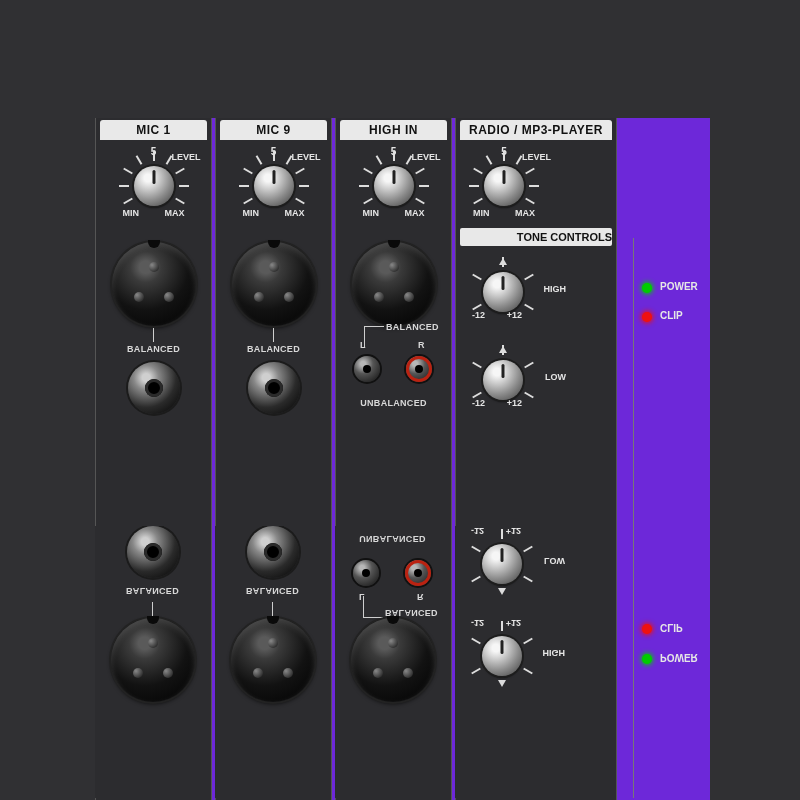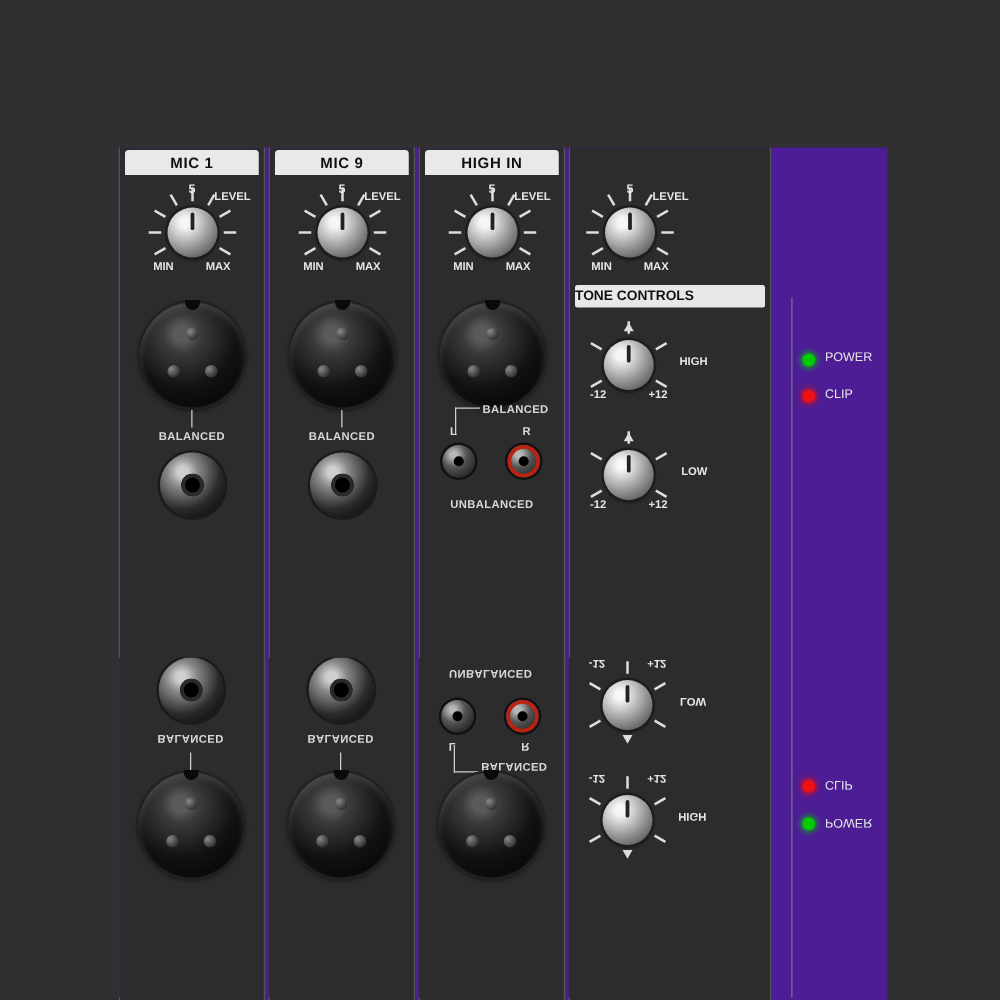--- a/index.html
+++ b/index.html
@@ -1,16 +1,16 @@
 <!DOCTYPE html>
 <html><head>
 <meta charset="utf-8">
 <style>
   html,body{margin:0;padding:0;width:800px;height:800px;background:#303033;font-family:Arial,Helvetica,sans-serif;overflow:hidden}
-  .panel{position:absolute;left:95px;top:118px;width:615px;height:682px;background:#4c1d95}
+  .panel{position:absolute;left:95px;top:118px;width:615px;height:682px;background:#6d28d9}
   .strip{position:absolute;top:0;height:682px;background:#2c2c2f;border:1px solid #555;border-top:none}
   .strip.mic1{left:0;width:115px}
   .strip.mic2{left:120px;width:115px}
   .strip.line{left:240px;width:115px}
   .strip.radio{left:360px;width:160px}
 
   .hdr{position:relative;margin:2px 4px 0 4px;height:20px;background:#e9e9e9;border-radius:3px 3px 0 0;display:flex;align-items:center;justify-content:center}
   .hdr span{font-size:12px;font-weight:bold;color:#111;letter-spacing:.5px}
 
   .knob-wrap{position:absolute;left:50%;transform:translateX(-50%);width:90px;height:86px}
@@ -43,33 +43,33 @@
   .trs .hole{position:absolute;left:50%;top:50%;width:18px;height:18px;transform:translate(-50%,-50%);border-radius:50%;background:#000;box-shadow:inset 0 0 0 3px #2a2a2a}
 
   .rca{position:absolute;width:26px;height:26px}
   .rca .o{position:absolute;inset:0;border-radius:50%;background:radial-gradient(circle at 35% 30%,#b7b7b7 0 10%,#555 40%,#0e0e0e 100%);box-shadow:0 0 0 2px #111}
   .rca .o.red{box-shadow:0 0 0 2px #111, inset 0 0 0 3px #b21}
   .rca .h{position:absolute;left:50%;top:50%;width:8px;height:8px;transform:translate(-50%,-50%);border-radius:50%;background:#000}
 
   .smalltxt{position:absolute;color:#d8d8d8;font-size:9px;font-weight:bold;letter-spacing:.3px}
   .connline{position:absolute;background:#cfcfcf}
 
-  .tonehdr{position:absolute;left:4px;right:4px;top:110px;height:18px;background:#e8e8e8;border-radius:2px;display:flex;align-items:center;justify-content:flex-start}
+  .tonehdr{position:absolute;left:4px;right:4px;top:110px;height:18px;background:#e8e8e8;border-radius:2px;display:flex;align-items:center;justify-content:flex-end}
   .tonehdr span{font-size:11px;font-weight:bold;color:#111}
 
   .toneknob{position:absolute;left:2px;width:90px;height:86px}
   .toneknob .tri{position:absolute;left:50%;top:10px;transform:translateX(-50%);width:0;height:0;border-left:4px solid transparent;border-right:4px solid transparent;border-bottom:7px solid #ddd}
   .toneknob .minus{position:absolute;left:14px;top:62px;font-size:9px;color:#e5e5e5;font-weight:bold}
-  .toneknob .plus{position:absolute;right:14px;top:62px;font-size:9px;color:#e5e5e5;font-weight:bold}
+  .toneknob .plus{position:absolute;right:26px;top:62px;font-size:9px;color:#e5e5e5;font-weight:bold}
   .toneknob .side{position:absolute;right:-18px;top:36px;font-size:9px;color:#e5e5e5;font-weight:bold}
 
   .led{position:absolute;width:10px;height:10px;border-radius:50%;box-shadow:0 0 5px 1px currentColor}
   .led.green{background:#0c0;color:#0c0}
   .led.red{background:#e11;color:#e11}
-  .ledlab{position:absolute;font-size:10px;color:#e6e6e6;font-weight:normal}
+  .ledlab{position:absolute;font-size:10px;color:#e6e6e6;font-weight:bold}
 
   .sep{position:absolute;left:538px;top:120px;width:1px;height:560px;background:#777}
 
   
   .mir{position:absolute;left:0;width:100%;top:408px;height:272px;overflow:hidden}
 
   .flip{transform:scaleY(-1)}
 </style>
 </head>
 <body>
@@ -195,20 +195,23 @@
         <div class="h"></div>
       </div>
     <div class="rca" style="left:70px;top:238px">
         <div class="o red"></div>
         <div class="h"></div>
       </div>
     <span class="smalltxt" style="left:0;right:0;text-align:center;top:280px">UNBALANCED</span>
   </div>
 
   <div class="strip radio">
+    <div class="hdr">
+        <span>RADIO / MP3-PLAYER</span>
+      </div>
     <div class="knob-wrap level" style="left:48px">
       <div class="ticks">
           <span style="transform:translate(-50%,-35px) rotate(-120deg)"></span>
           <span style="transform:translate(-50%,-35px) rotate(-90deg)"></span>
           <span style="transform:translate(-50%,-35px) rotate(-60deg)"></span>
           <span style="transform:translate(-50%,-35px) rotate(-30deg)"></span>
           <span style="transform:translate(-50%,-35px) rotate(0deg)"></span>
           <span style="transform:translate(-50%,-35px) rotate(30deg)"></span>
           <span style="transform:translate(-50%,-35px) rotate(60deg)"></span>
           <span style="transform:translate(-50%,-35px) rotate(90deg)"></span>

